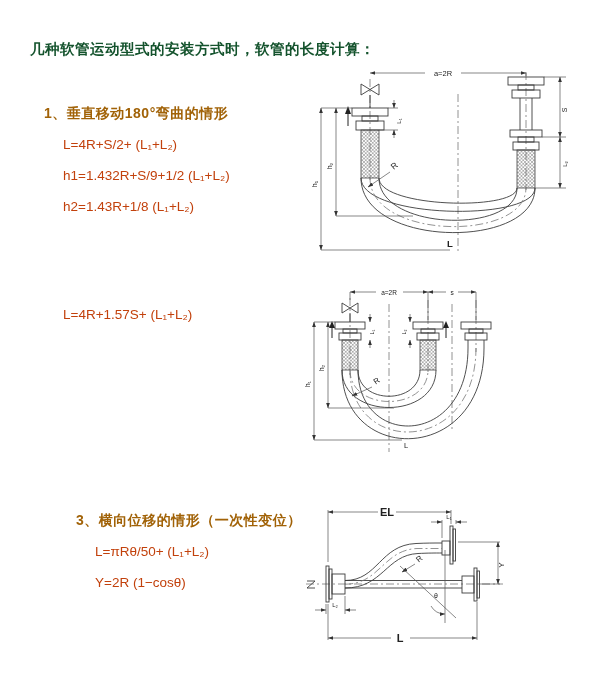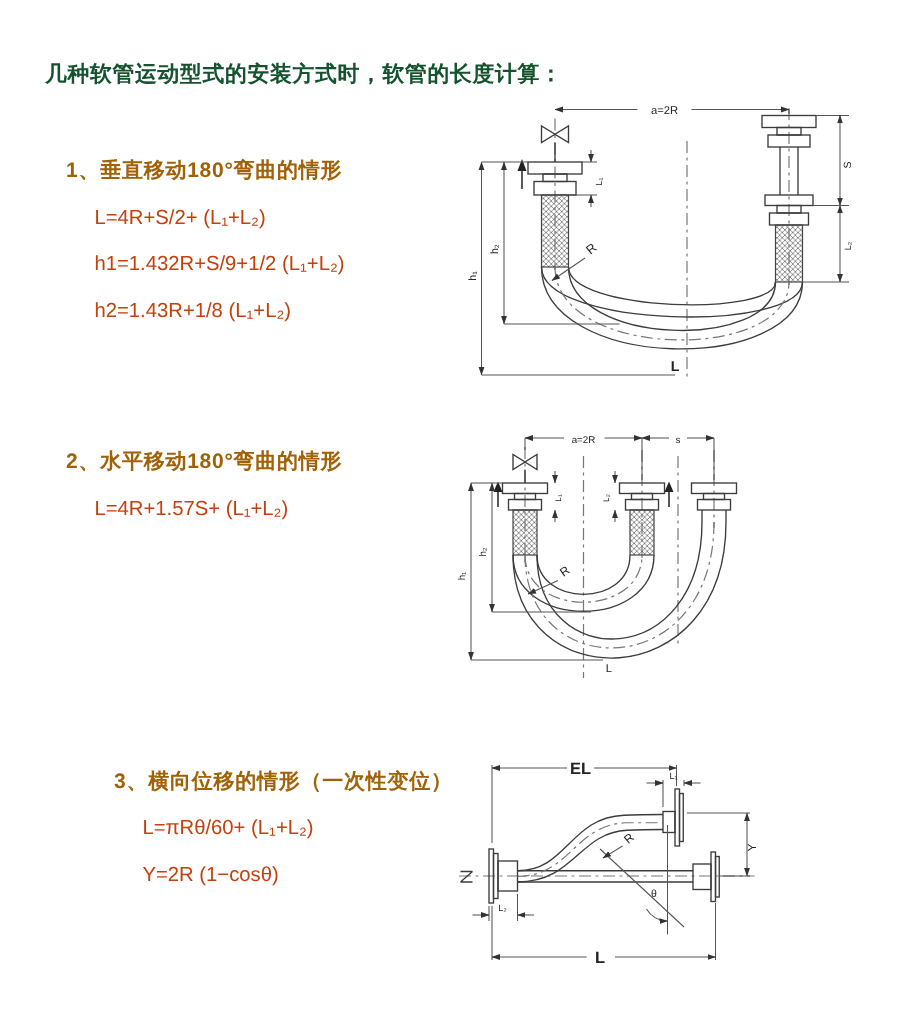--- a/index.html
+++ b/index.html
@@ -28,27 +28,26 @@
 <div class="page-title">几种软管运动型式的安装方式时，软管的长度计算：</div>
 
 <div class="section" style="top:105px;">
   <p class="sec-heading">1、垂直移动180°弯曲的情形</p>
   <p class="formula">L=4R+S/2+ (L₁+L₂)</p>
   <p class="formula">h1=1.432R+S/9+1/2 (L₁+L₂)</p>
   <p class="formula">h2=1.43R+1/8 (L₁+L₂)</p>
 </div>
 
 <div class="section" style="top:299px;">
-  <p class="sec-heading">2、水平移动180°弯曲的情形</p>
   <p class="formula">L=4R+1.57S+ (L₁+L₂)</p>
 </div>
 
 <div class="section" style="top:512px;margin-left:32px;">
   <p class="sec-heading">3、横向位移的情形（一次性变位）</p>
-  <p class="formula">L=πRθ/60+ (L₁+L₂)</p>
+  <p class="formula">L=πRθ/50+ (L₁+L₂)</p>
   <p class="formula">Y=2R (1−cosθ)</p>
 </div>
 
 <div class="diagram" style="left:308px;top:64px;width:280px;height:192px;">
 <svg width="280" height="192" viewBox="0 0 280 192">
   <defs>
     <pattern id="hb1" width="3.5" height="3.5" patternUnits="userSpaceOnUse">
       <path d="M0,3.5 L3.5,0 M0,0 L3.5,3.5" stroke="#6f6f6f" stroke-width="0.5"></path>
     </pattern>
     <marker id="ar1" viewBox="0 0 10 10" refX="9.5" refY="5" markerWidth="8" markerHeight="8" orient="auto-start-reverse">

